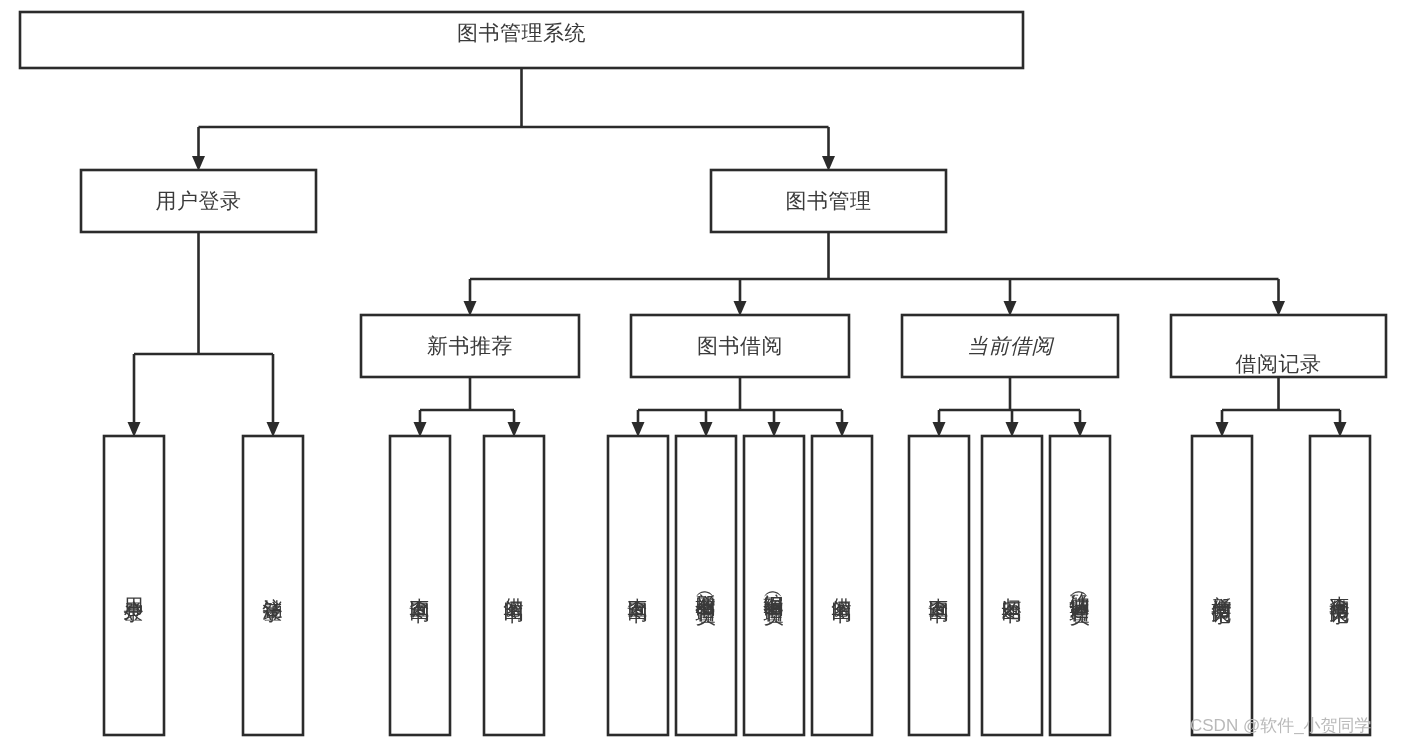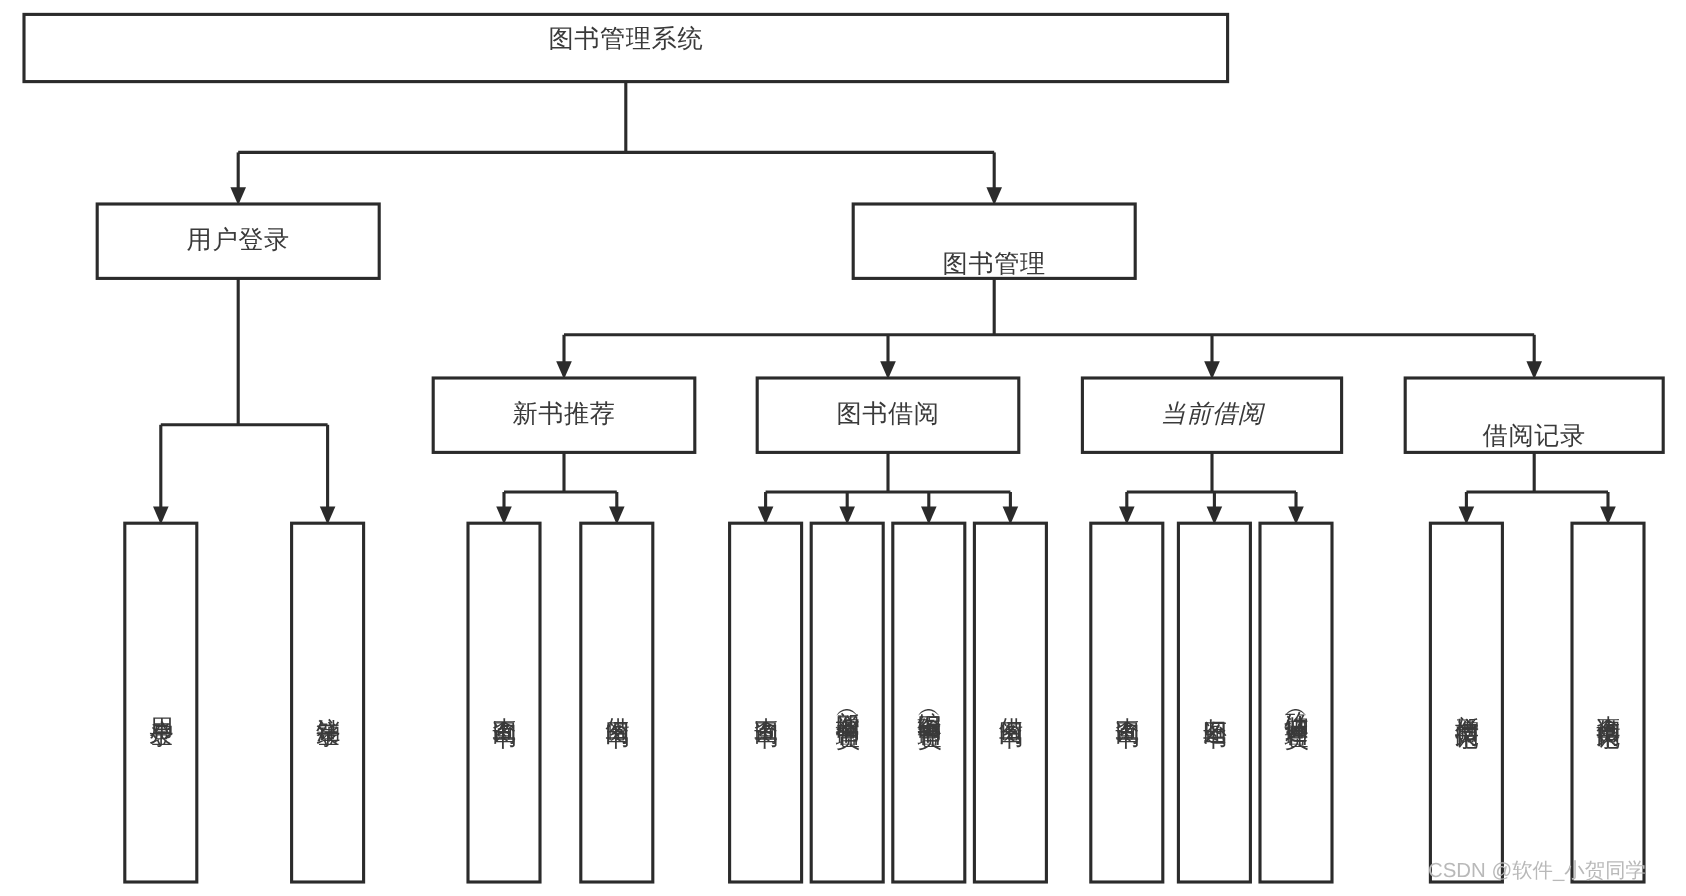--- a/index.html
+++ b/index.html
@@ -167,21 +167,21 @@
         <rect x="982" y="436" width="60" height="299" class="node-rect"></rect>
         <rect x="1050" y="436" width="60" height="299" class="node-rect"></rect>
         <rect x="1192" y="436" width="60" height="299" class="node-rect"></rect>
         <rect x="1310" y="436" width="60" height="299" class="node-rect"></rect>
       </g>
   </svg>
 
   <div id="label-layer">
       <div class="node-label horizontal" style="left: 20px; top: 12px; width: 1003px; height: 42px;">图书管理系统</div>
       <div class="node-label horizontal" style="left: 81px; top: 170px; width: 235px; height: 62px;">用户登录</div>
-      <div class="node-label horizontal" style="left: 711px; top: 170px; width: 235px; height: 62px; margin-top: 20px;">图书管理</div>
+      <div class="node-label horizontal" style="left: 711px; top: 170px; width: 235px; height: 62px;">图书管理</div>
       <div class="node-label horizontal" style="left: 361px; top: 315px; width: 218px; height: 62px; border-radius: 12px;">新书推荐</div>
       <div class="node-label horizontal" style="left: 631px; top: 315px; width: 218px; height: 62px;">图书借阅</div>
       <div class="node-label horizontal" style="left: 902px; top: 315px; width: 216px; height: 62px; font-style: italic;">当前借阅</div>
       <div class="node-label horizontal" style="left: 1171px; top: 333px; width: 215px; height: 62px; text-align: center;">借阅记录</div>
       <div class="node-label vertical" style="left: 104px; top: 436px; width: 60px; height: 299px;">用户登录</div>
       <div class="node-label vertical" style="left: 243px; top: 436px; width: 60px; height: 299px;">注销登录</div>
       <div class="node-label vertical" style="left: 390px; top: 436px; width: 60px; height: 299px;">查询图书</div>
       <div class="node-label vertical" style="left: 484px; top: 436px; width: 60px; height: 299px;">借阅图书</div>
       <div class="node-label vertical" style="left: 608px; top: 436px; width: 60px; height: 299px;">查询图书</div>
       <div class="node-label vertical" style="left: 676px; top: 436px; width: 60px; height: 299px;">新增图书（管理员）</div>

